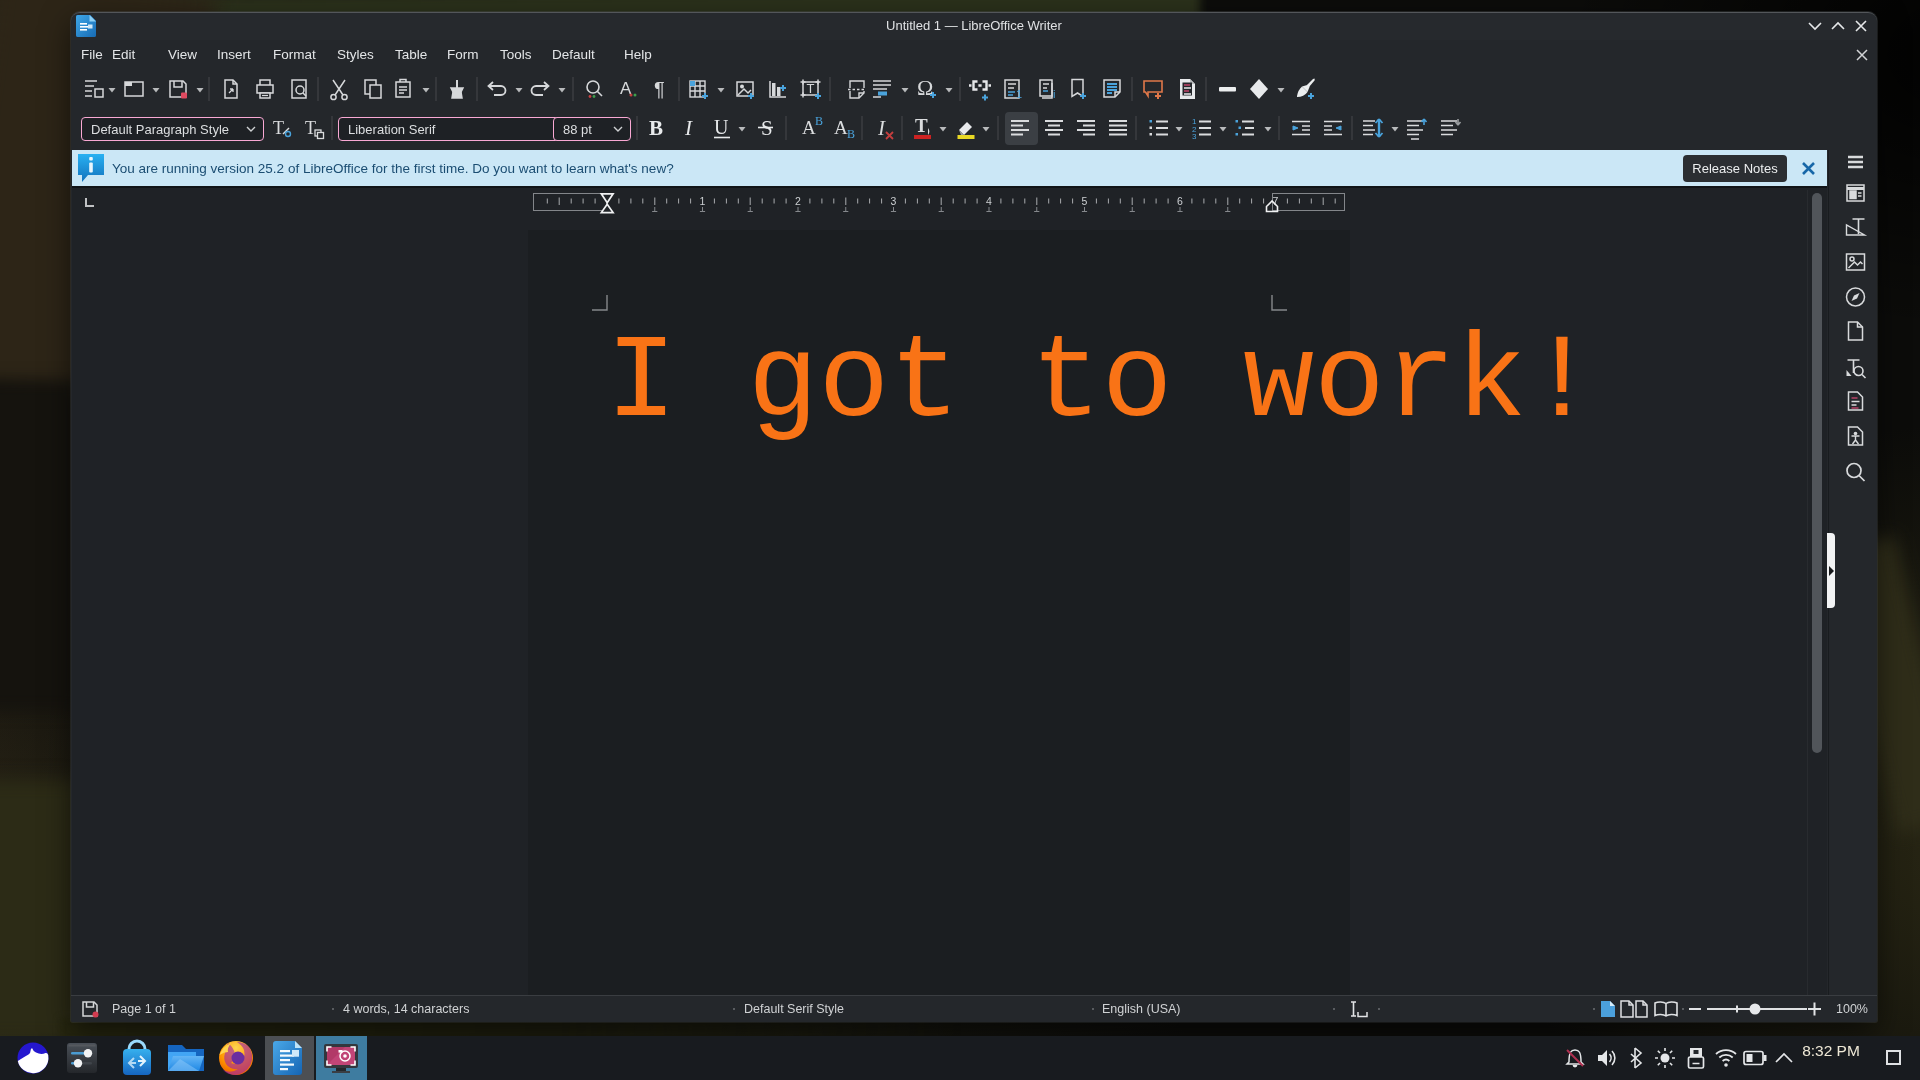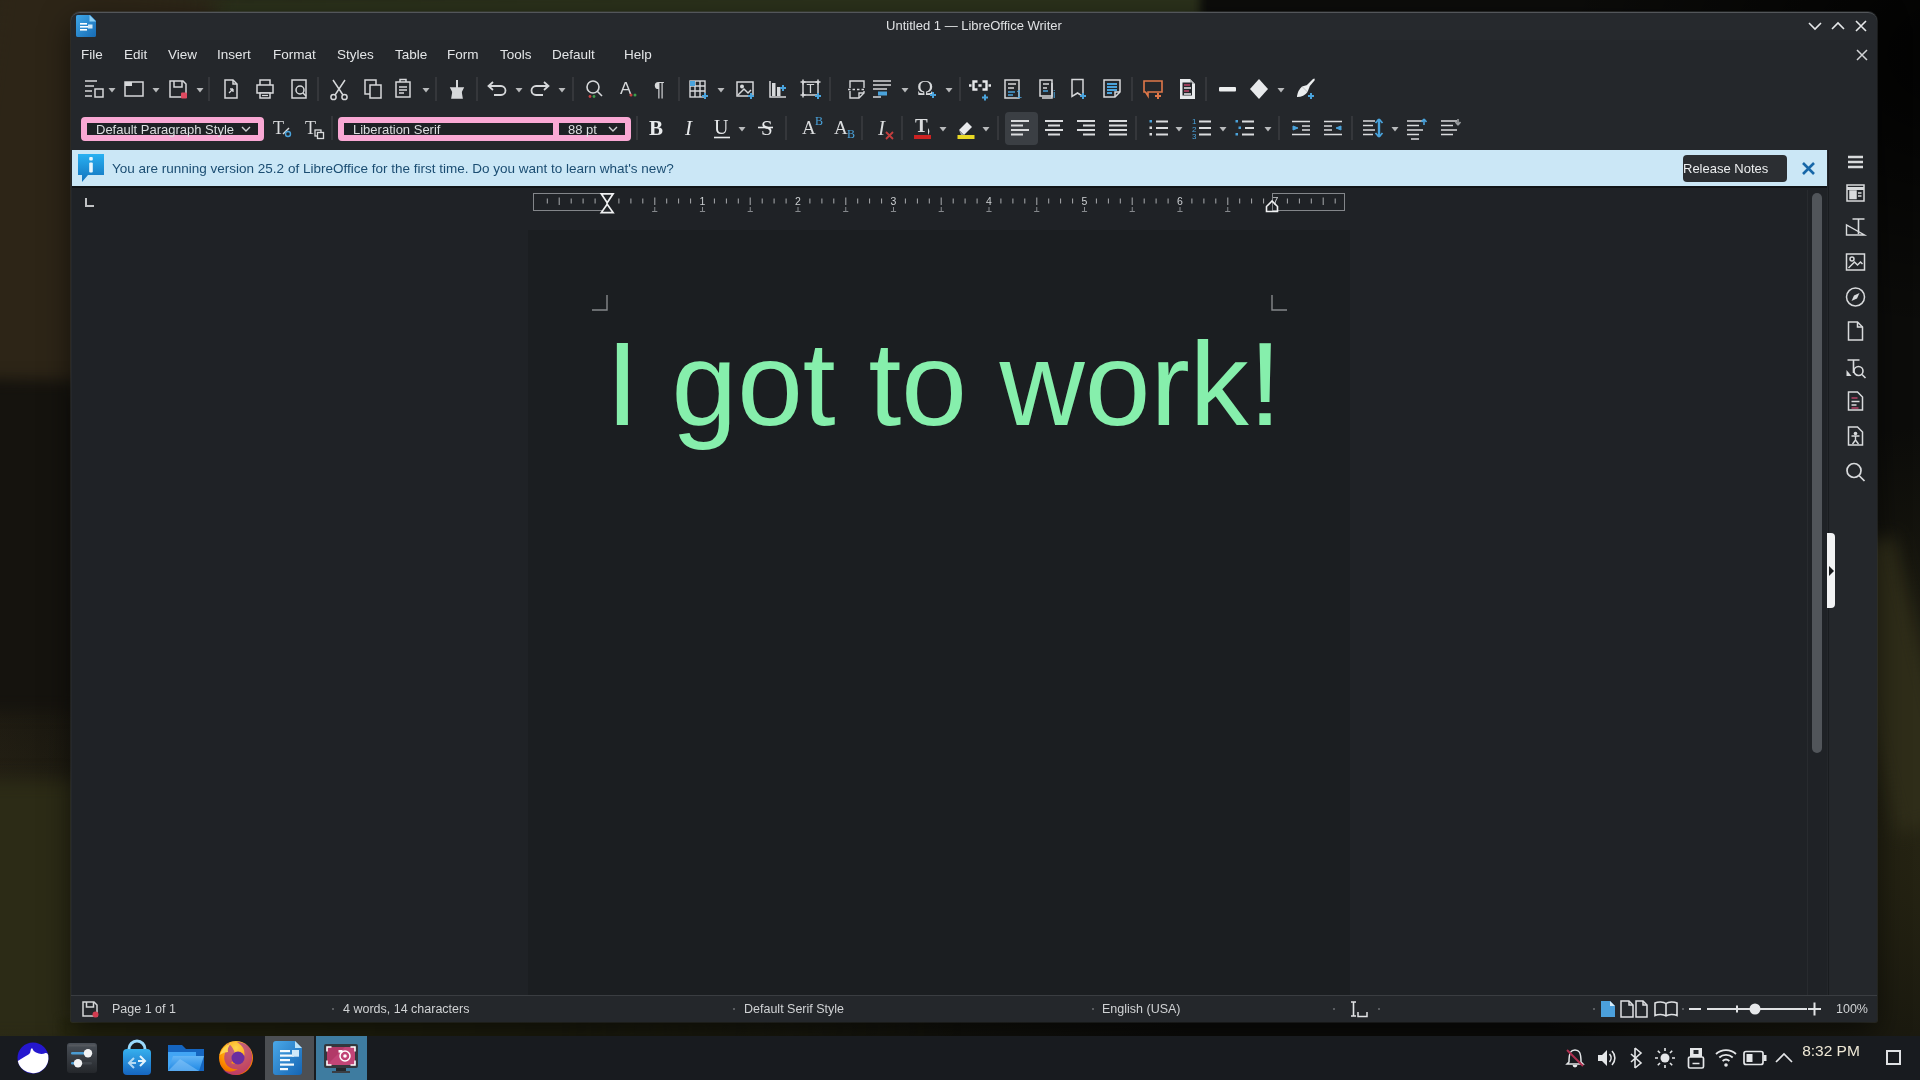--- a/index.html
+++ b/index.html
@@ -31,35 +31,35 @@
     font-size:13px; color:#dfe1e3; }
 
   
   #menubar { position:absolute; left:71px; top:40px; width:1806px; height:30px; background:#24272b; }
   .menu { position:absolute; top:47px; font-size:13.5px; color:#e3e5e7; }
 
   
   #toolbar1 { position:absolute; left:71px; top:70px; width:1806px; height:38px; background:#24272b; }
   #toolbar2 { position:absolute; left:71px; top:108px; width:1806px; height:41px; background:#24272b; }
 
-  .combo { position:absolute; background:#1e2125; border:6px solid #f9a8d4; border-radius:4px;
+  .combo { position:absolute; background:#1e2125; border:1px solid #f9a8d4; border-radius:4px;
     color:#dcdee0; font-size:13px; }
   .combo .cv { position:absolute; left:9px; top:50%; transform:translateY(-50%); white-space:nowrap; }
   .combo .chev { position:absolute; right:7px; top:50%; transform:translateY(-50%); }
 
   
   #infobar { position:absolute; left:72px; top:150px; width:1755px; height:38px; background:#cbe7f6; border-bottom:2px solid #111417; }
   #relnotes { position:absolute; left:1683px; top:155px; width:104px; height:27px; background:#2b2e32;
-    border-radius:4px; color:#eceeef; font-size:13px; text-align:left; line-height:27px; }
+    border-radius:4px; color:#eceeef; font-size:13px; text-align:center; line-height:27px; }
 
   
   #docarea { position:absolute; left:72px; top:188px; width:1755px; height:807px; background:#1f2226; }
   #page { position:absolute; left:528px; top:230px; width:822px; height:765px; background:#1b1e21; }
-  #bigtext { position:absolute; left:606px; top:325px; font-family:Liberation Sans, sans-serif;
-    font-size:118px; color:#86efac; white-space:nowrap; line-height:1; }
+  #bigtext { position:absolute; left:606px; top:325px; font-family:Liberation Mono, monospace;
+    font-size:118px; color:#f97316; white-space:nowrap; line-height:1; }
 
   
   #vscroll { position:absolute; left:1812px; top:193px; width:10px; height:560px;
     background:#51555a; border-radius:5px; }
 
   
   #sidebar { position:absolute; left:1829px; top:150px; width:48px; height:845px; background:#24272b; }
   #sbline { position:absolute; left:1828px; top:150px; width:1px; height:845px; background:#191c1f; }
   #sbhandle { position:absolute; left:1827px; top:533px; width:8px; height:75px; background:#f2f3f4;
     border-radius:0 4px 4px 0; }
@@ -115,21 +115,21 @@
   <g fill="#fff">
     <rect x="4" y="8" width="7" height="1.6"></rect>
     <rect x="4" y="11" width="9" height="1.6"></rect>
     <rect x="4" y="14" width="7" height="1.6"></rect>
     <rect x="12" y="9.5" width="4.5" height="4" fill="#cfe8f8"></rect>
   </g>
 </svg>
 
 <div id="menubar"></div>
 <div class="menu" style="left:81px">File</div>
-<div class="menu" style="left:124px">Edit</div>
+<div class="menu" style="left:112px">Edit</div>
 <div class="menu" style="left:168px">View</div>
 <div class="menu" style="left:217px">Insert</div>
 <div class="menu" style="left:273px">Format</div>
 <div class="menu" style="left:337px">Styles</div>
 <div class="menu" style="left:395px">Table</div>
 <div class="menu" style="left:447px">Form</div>
 <div class="menu" style="left:500px">Tools</div>
 <div class="menu" style="left:552px">Default</div>
 <div class="menu" style="left:624px">Help</div>
 <svg class="abs" style="left:1854px;top:48px" width="16" height="14" viewBox="0 0 16 14">

